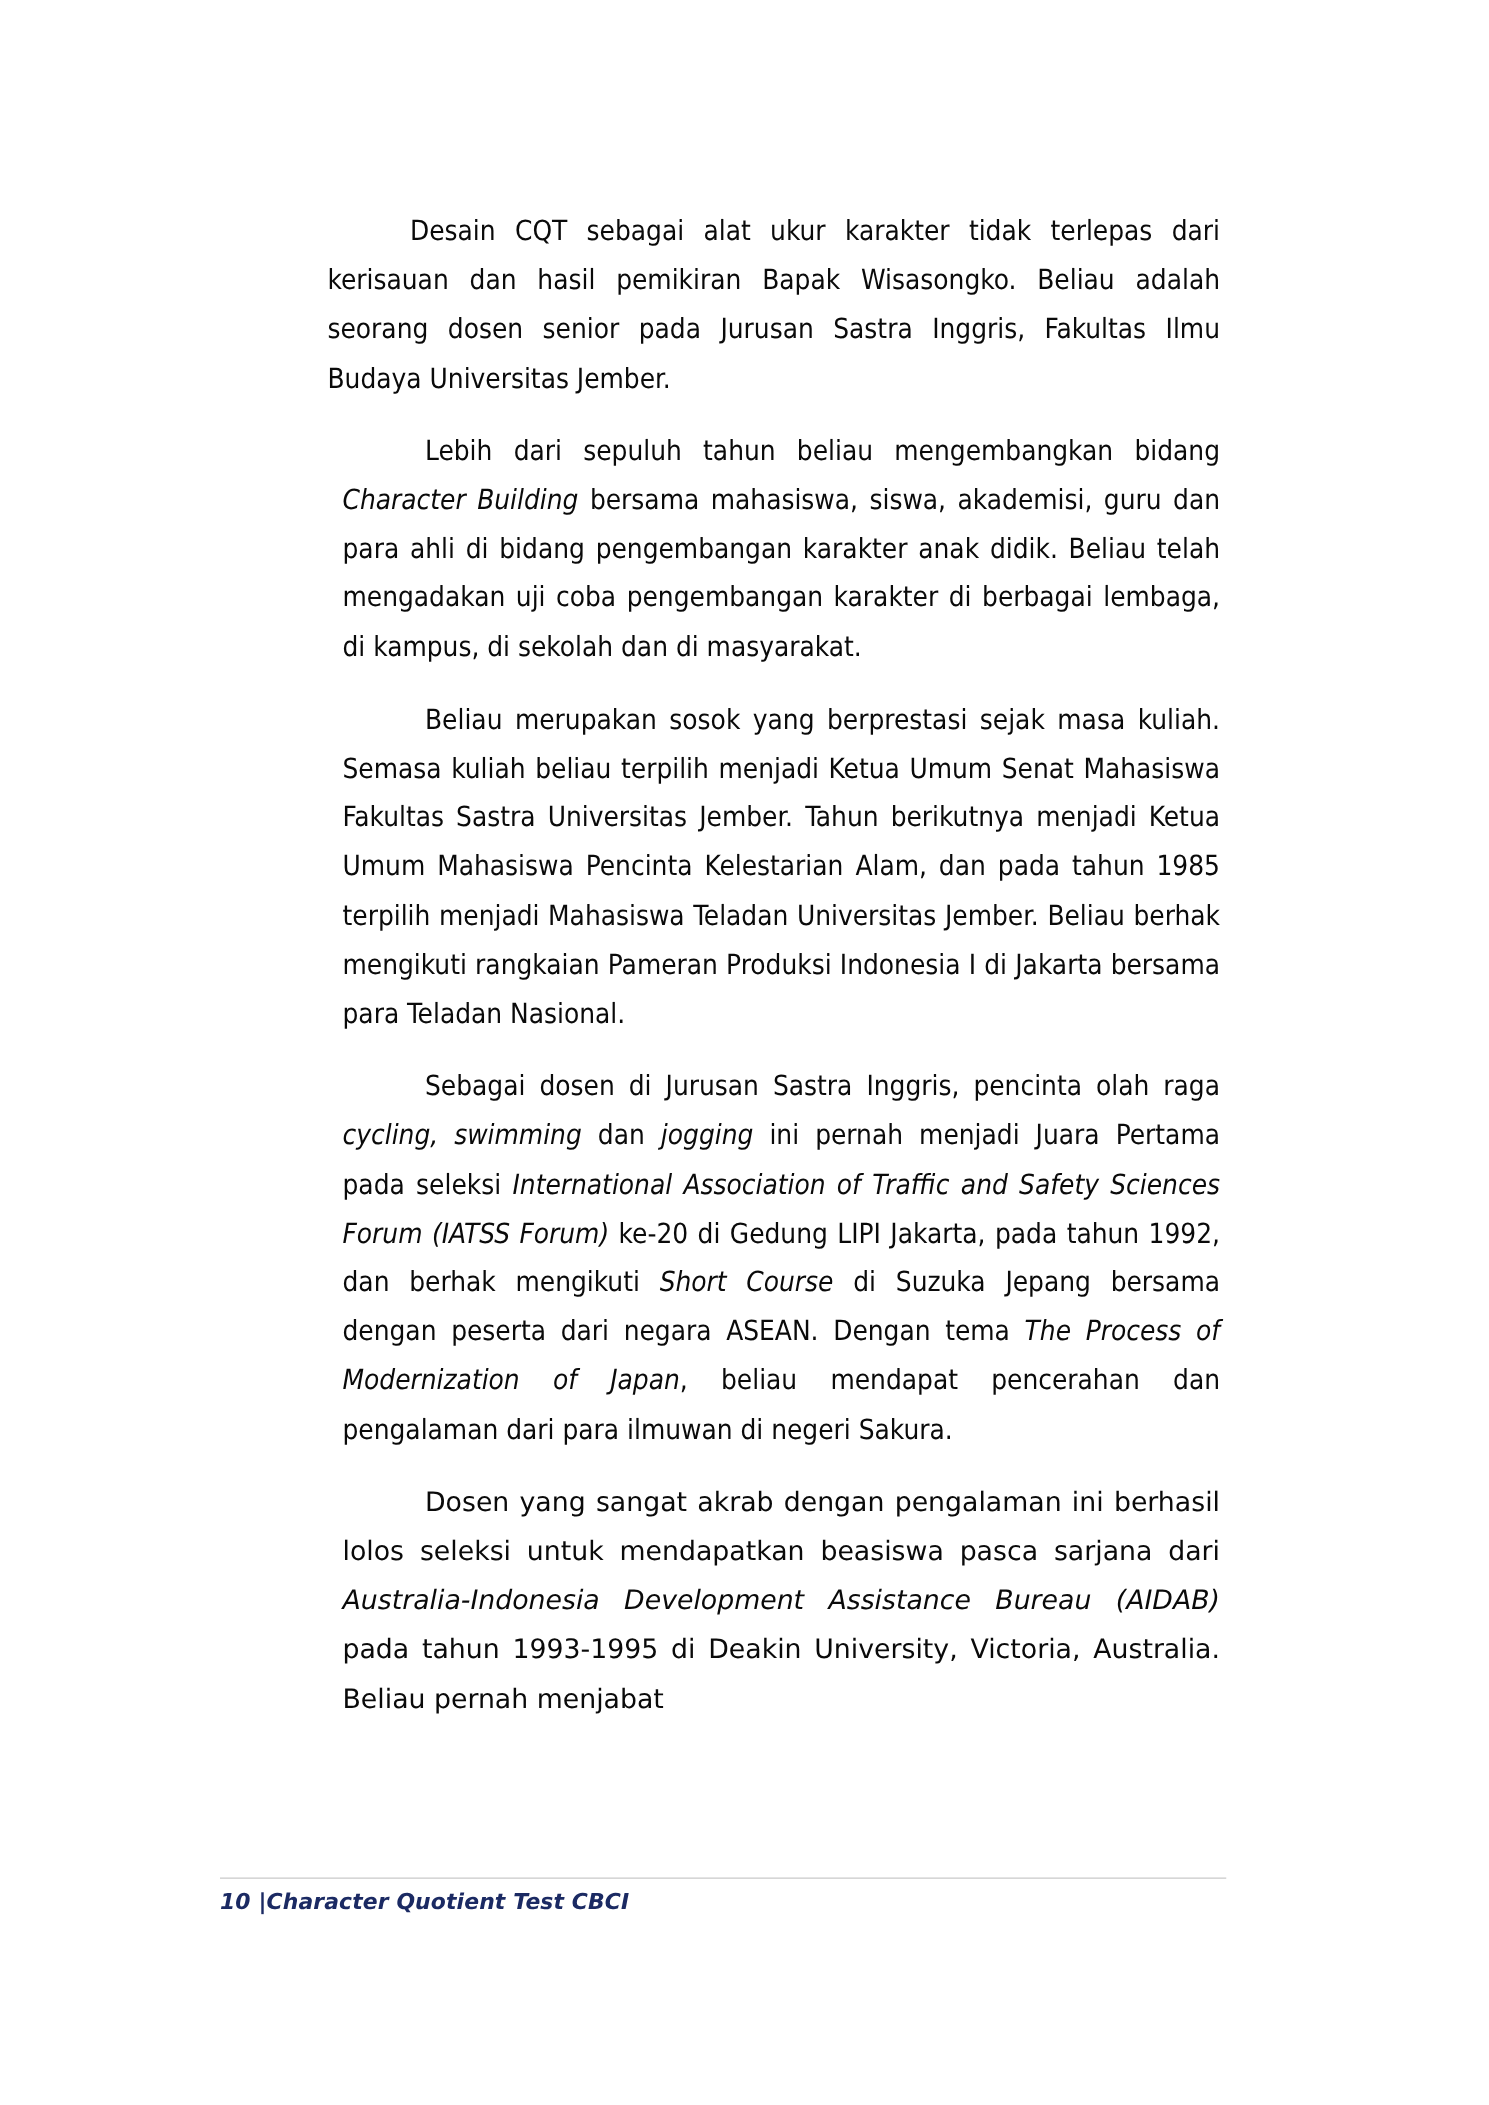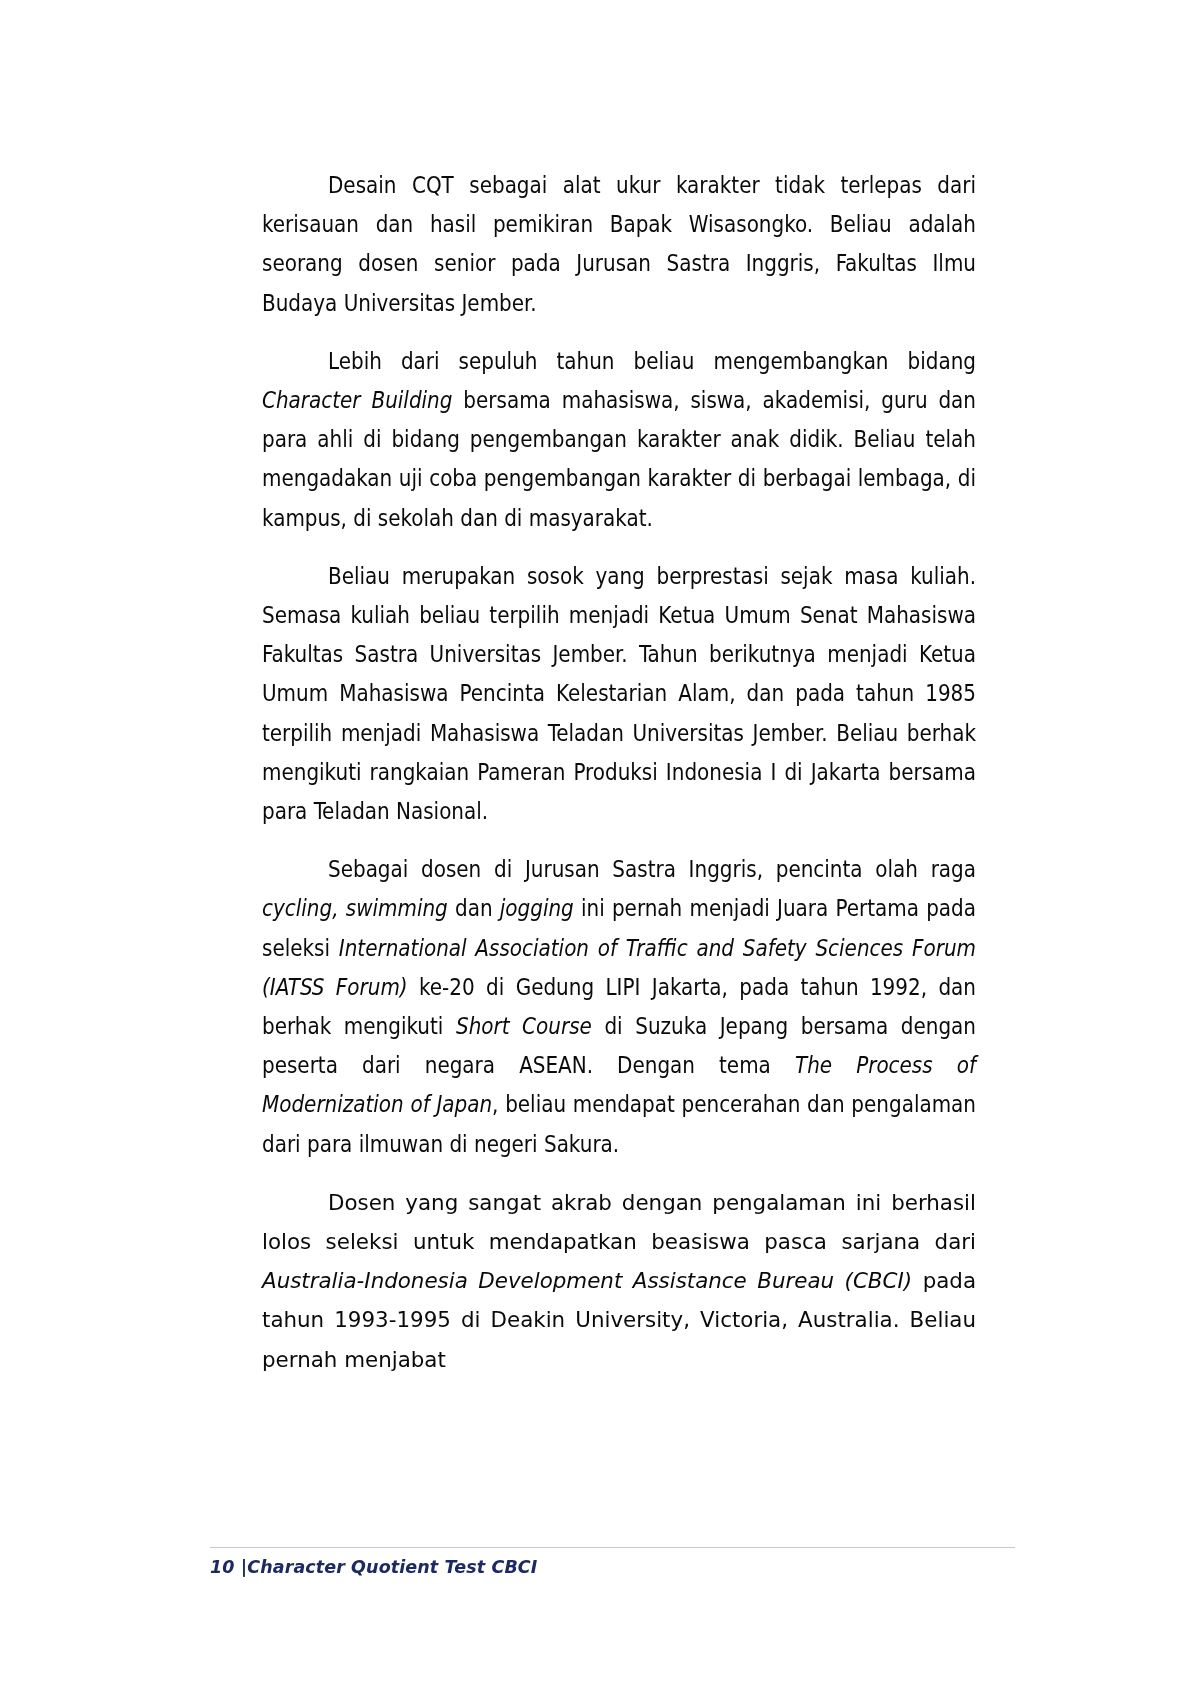--- a/index.html
+++ b/index.html
@@ -32,41 +32,41 @@
     font-stretch: condensed;
     font-size: 22.2px;
     line-height: 39.2px;
     color: #0a0a0a;
     text-indent: 66px;
     -webkit-font-smoothing: antialiased;
   }
 
   .para + .para {
     margin-top: 19px;
+    margin-left: 12px;
   }
 
   .para i,
   .para em {
     font-style: italic;
   }
 
   
   .para-wide {
     font-family: "DejaVu Sans", sans-serif;
     font-stretch: normal;
     font-size: 21.4px;
     line-height: 39.2px;
   }
 
   .footer {
     position: absolute;
-    left: 210px;
+    left: 176px;
     top: 1502px;
     width: 805px;
-    margin-top: 45px;
   }
 
   .footer-rule {
     width: 100%;
     height: 1px;
     background: #c9c9c9;
     margin: 0 0 9px 0;
   }
 
   .footer-text {
@@ -82,21 +82,21 @@
 </head>
 <body>
 
 <div class="page">
 
   <div class="content">
     <p class="para"><span>Desain CQT sebagai alat ukur karakter tidak terlepas dari kerisauan dan hasil pemikiran Bapak Wisasongko. Beliau adalah seorang dosen senior pada Jurusan Sastra Inggris, Fakultas Ilmu Budaya Universitas Jember.</span></p>
     <p class="para"><span>Lebih dari sepuluh tahun beliau mengembangkan bidang </span><i>Character Building</i><span> bersama mahasiswa, siswa, akademisi, guru dan para ahli di bidang pengembangan karakter anak didik. Beliau telah mengadakan uji coba pengembangan karakter di berbagai lembaga, di kampus, di sekolah dan di masyarakat.</span></p>
     <p class="para"><span>Beliau merupakan sosok yang  berprestasi sejak masa kuliah. Semasa kuliah beliau terpilih menjadi Ketua Umum Senat Mahasiswa Fakultas Sastra Universitas Jember. Tahun berikutnya menjadi Ketua Umum Mahasiswa Pencinta Kelestarian  Alam, dan pada tahun 1985 terpilih menjadi Mahasiswa Teladan Universitas Jember. Beliau berhak mengikuti rangkaian Pameran Produksi Indonesia I di Jakarta bersama para Teladan Nasional.</span></p>
     <p class="para"><span>Sebagai dosen di Jurusan Sastra Inggris, pencinta olah raga </span><i>cycling, swimming</i><span> dan </span><i>jogging</i><span>  ini pernah menjadi Juara Pertama pada seleksi </span><i>International Association of Traffic and Safety Sciences Forum (IATSS Forum)</i><span> ke-20 di Gedung LIPI Jakarta, pada tahun 1992, dan berhak mengikuti </span><i>Short Course</i><span> di Suzuka Jepang bersama dengan peserta dari negara ASEAN. Dengan tema </span><i>The Process of Modernization of Japan</i><span>, beliau mendapat pencerahan dan pengalaman dari para ilmuwan di negeri Sakura.</span></p>
-    <p class="para para-wide"><span>Dosen yang sangat akrab dengan pengalaman ini berhasil lolos seleksi untuk mendapatkan beasiswa pasca sarjana dari </span><i>Australia-Indonesia Development Assistance Bureau (CBCI)</i><span> pada tahun 1993-1995 di Deakin University, Victoria, Australia. Beliau pernah menjabat</span></p>
+    <p class="para para-wide"><span>Dosen yang sangat akrab dengan pengalaman ini berhasil lolos seleksi untuk mendapatkan beasiswa pasca sarjana dari </span><i>Australia-Indonesia Development Assistance Bureau (AIDAB)</i><span> pada tahun 1993-1995 di Deakin University, Victoria, Australia. Beliau pernah menjabat</span></p>
   </div>
 
   <div class="footer">
     <div class="footer-rule"></div>
     <div class="footer-text">10 |Character Quotient Test CBCI</div>
   </div>
 
 </div>
 
 </body></html>

